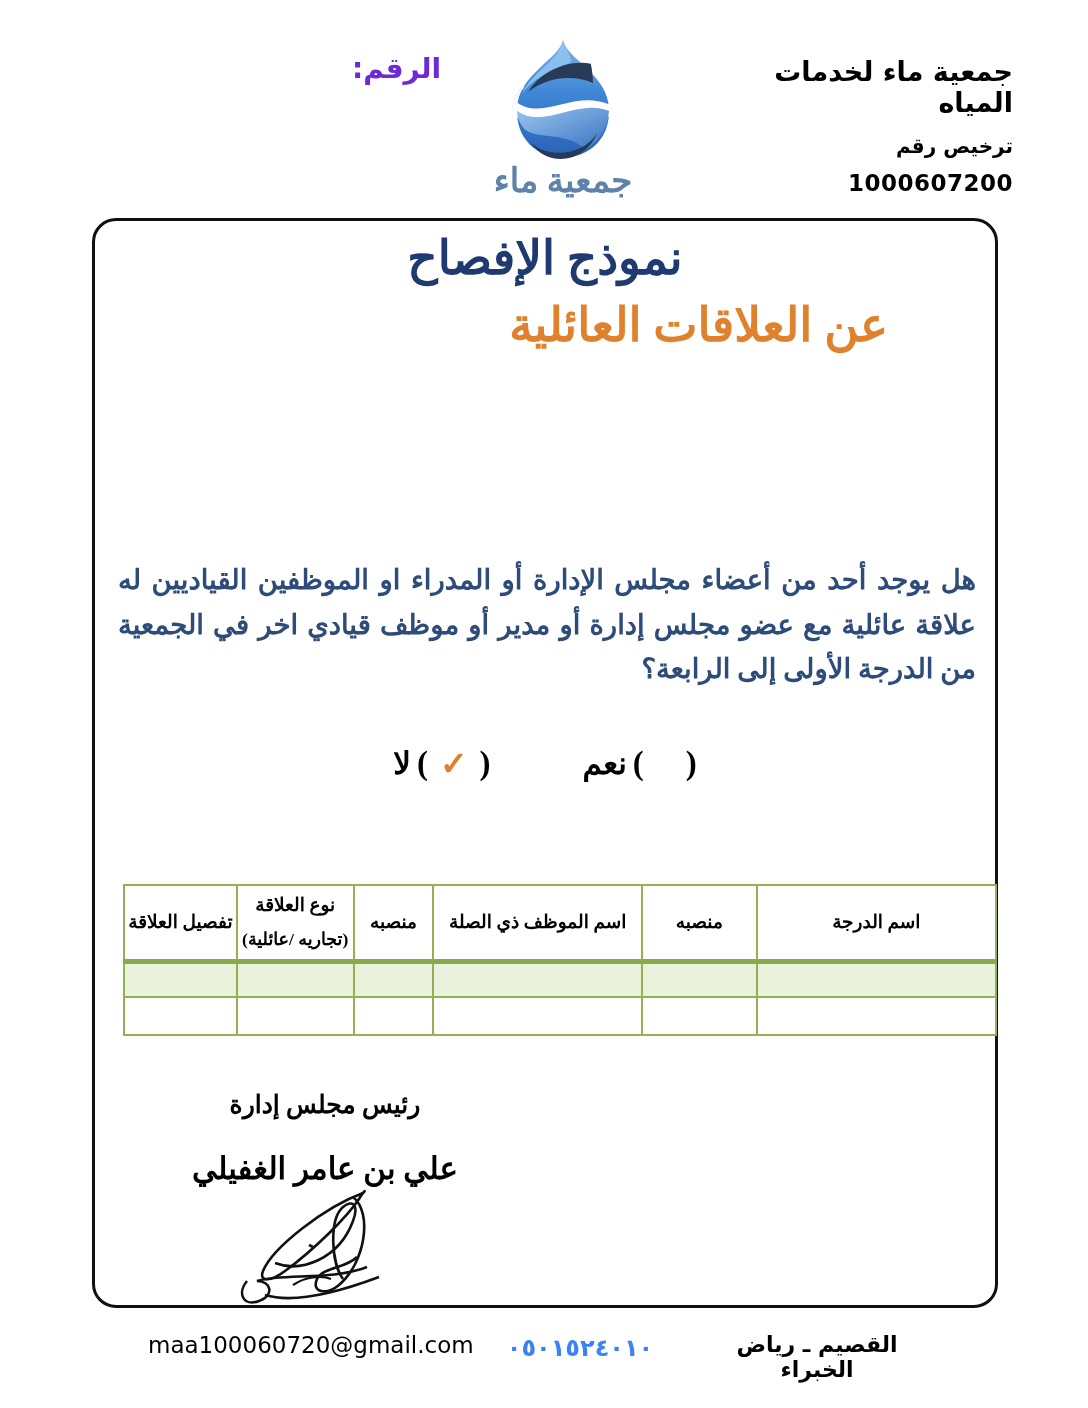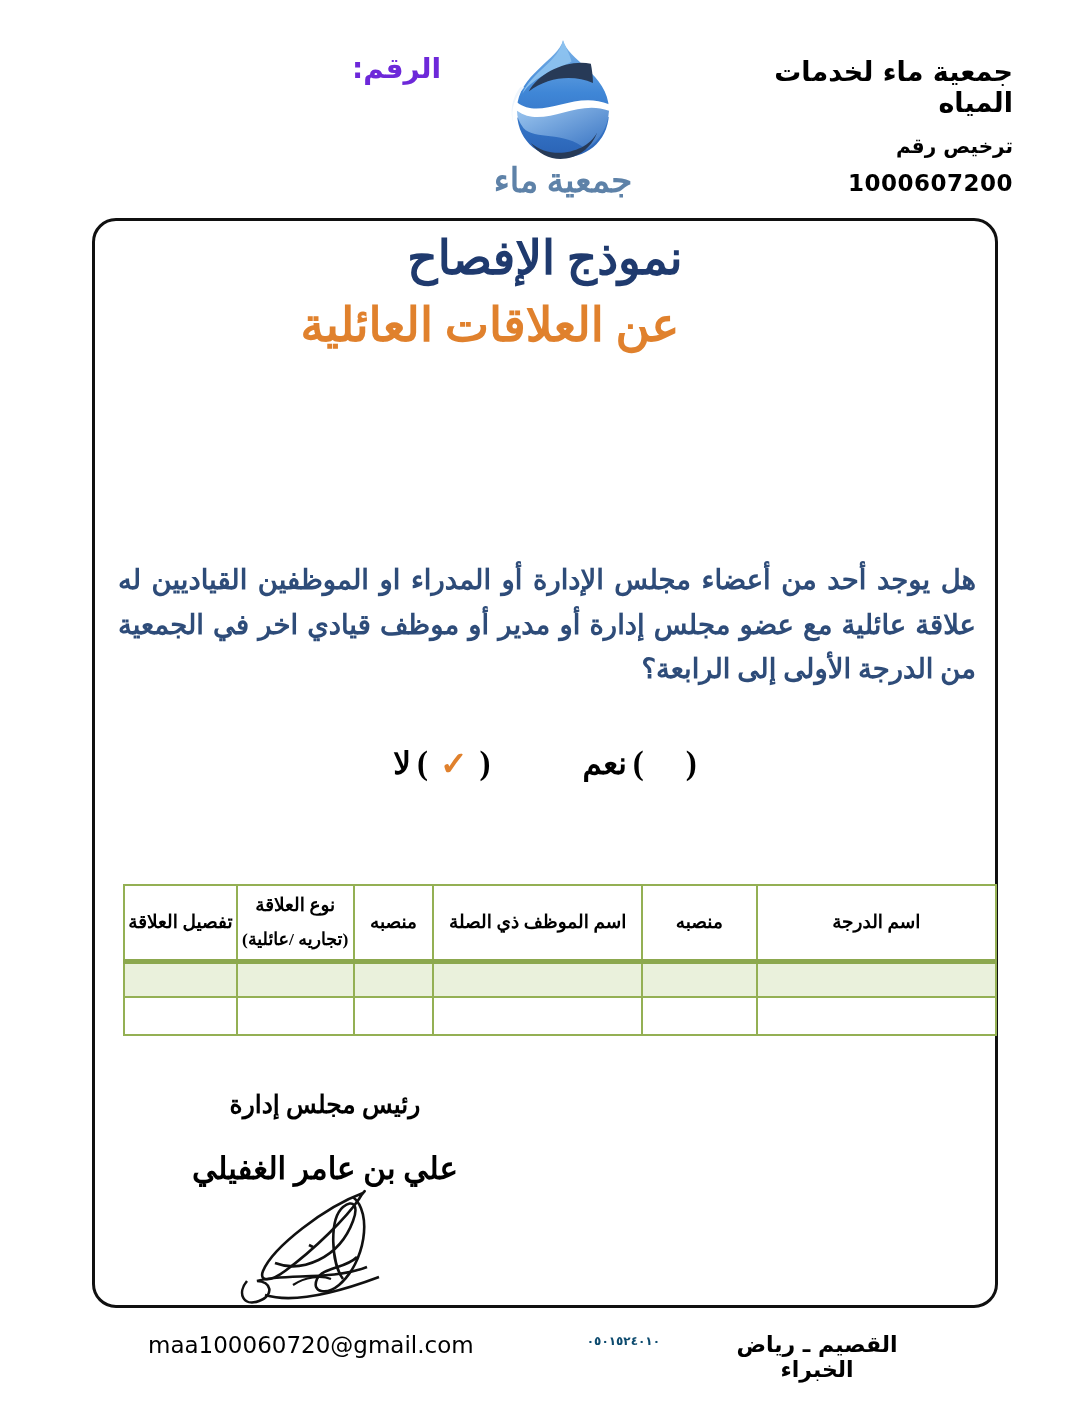--- a/index.html
+++ b/index.html
@@ -51,21 +51,21 @@
     position:absolute;left:92px;top:218px;width:906px;height:1090px;
     border:3.5px solid #101010;border-radius:24px;background:#fff;
   }
   .title-1{
     position:absolute;left:92px;top:230px;width:906px;
     text-align:center;direction:rtl;
     font-size:47px;font-weight:bold;color:var(--navy);
   }
   .title-2{
     position:absolute;left:92px;top:297px;width:796px;
-    text-align:center;direction:rtl;
+    direction:rtl;
     font-size:47px;font-weight:bold;color:var(--orange);
   }
   .question{
     position:absolute;left:118px;top:558px;width:858px;
     direction:rtl;text-align:justify;
     font-size:27.5px;font-weight:bold;color:var(--qblue);
     line-height:1.62;
   }
   .choice-line{
     position:absolute;left:92px;top:744px;width:906px;
@@ -106,23 +106,23 @@
     font-size:31px;font-weight:bold;color:#000;
   }
   .sig-scribble{position:absolute;left:235px;top:1185px;}
   
   .footer-email{
     position:absolute;left:148px;top:1332px;
     font-family:"DejaVu Sans", sans-serif;
     font-size:23px;font-weight:normal;color:#000;
   }
   .footer-phone{
-    position:absolute;left:500px;top:1334px;width:160px;text-align:right;
-    font-family:"DejaVu Sans", sans-serif;
-    font-size:12px;font-weight:bold;color:#0c4a6e;direction:ltr;
+    position:absolute;left:500px;top:1334px;width:160px;text-align:center;
+    font-family:"DejaVu Sans", sans-serif;
+    font-size:24px;font-weight:bold;color:#3b82f6;direction:ltr;
   }
   .footer-location{
     position:absolute;left:732px;top:1332px;width:170px;text-align:center;
     font-family:"DejaVu Sans", sans-serif;
     font-size:22px;font-weight:bold;color:#000;direction:rtl;
   }
 </style>
 </head>
 <body>
 

